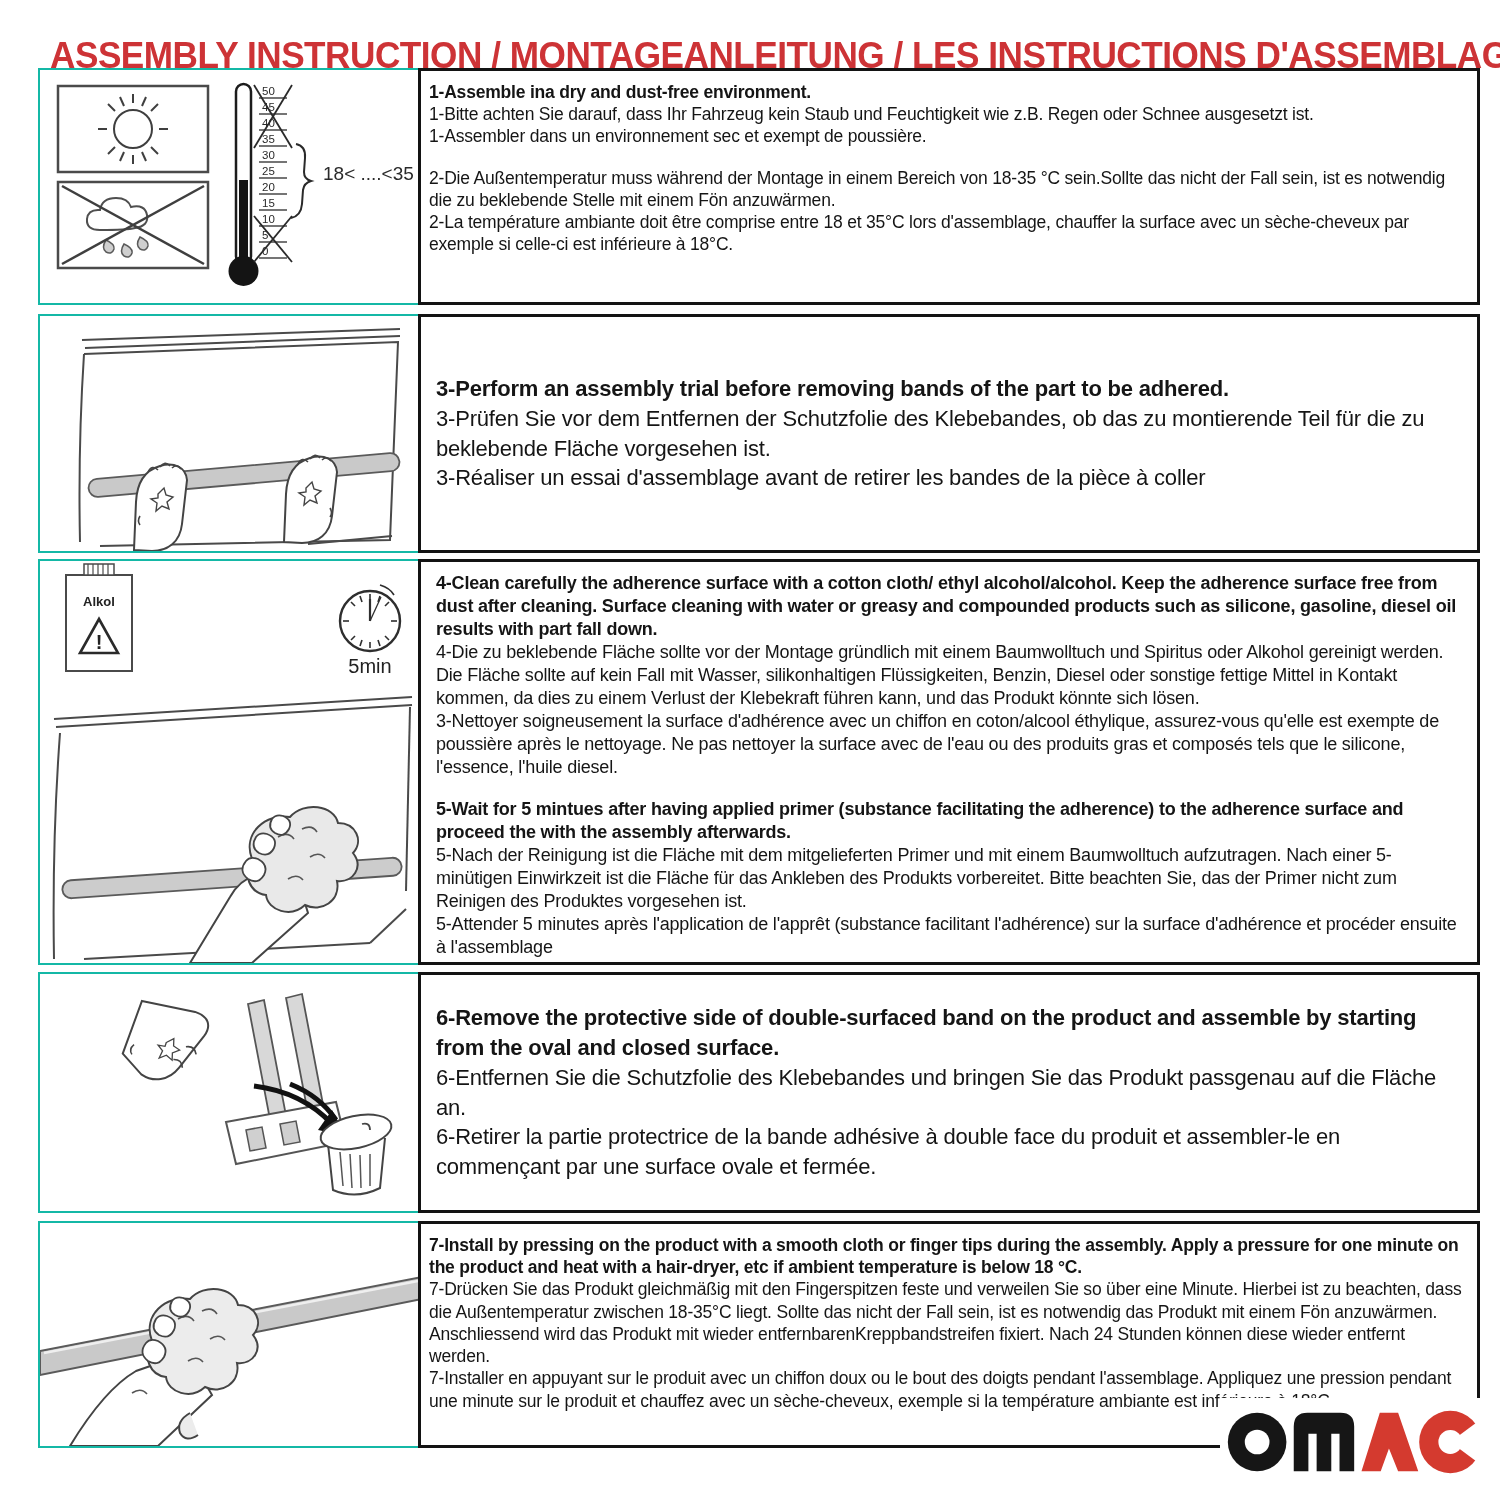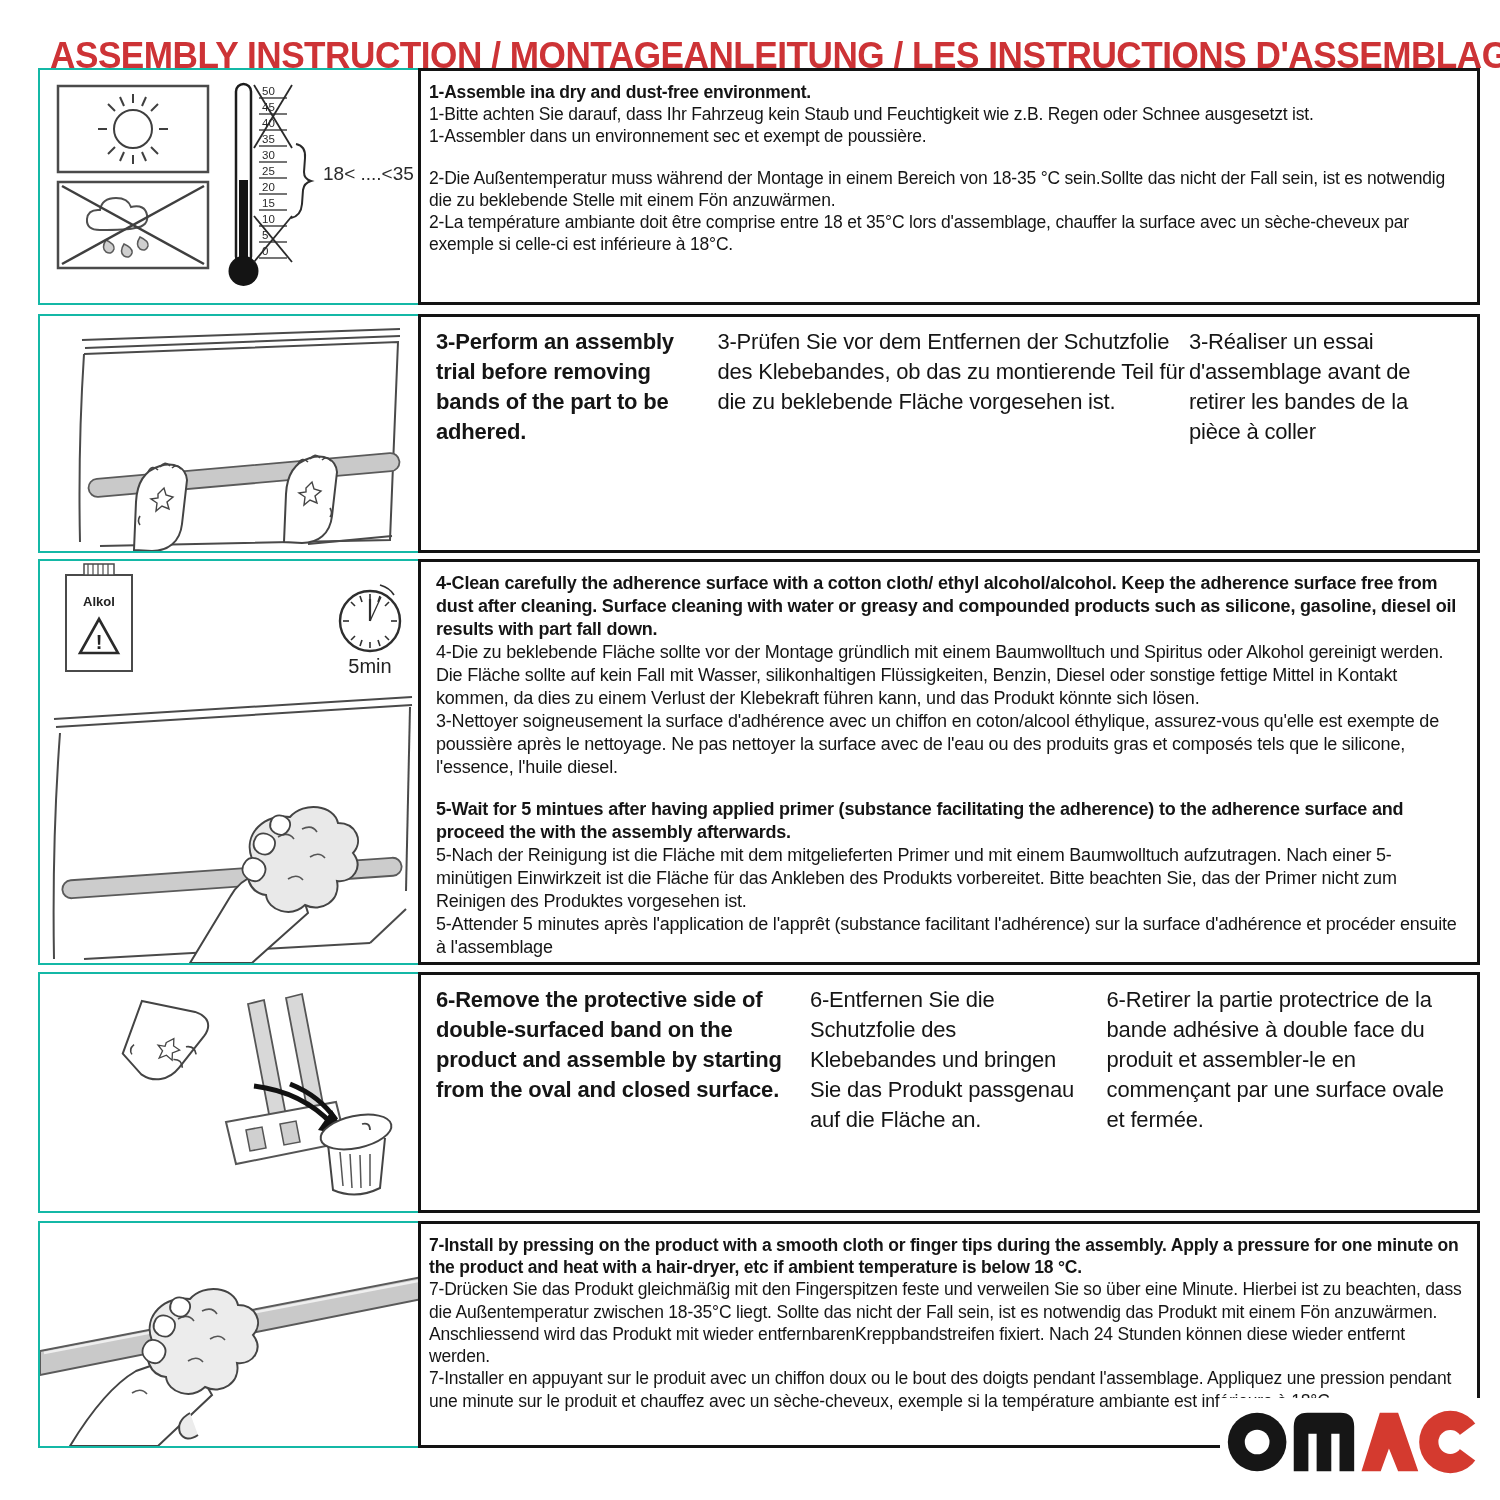--- a/index.html
+++ b/index.html
@@ -16,29 +16,29 @@
     position:absolute;left:22px;width:386px;border:2px solid #14b8a6;
     background:#fff;box-sizing:border-box;overflow:hidden;margin-left:16px;
   }
   .textbox{
     position:absolute;left:418px;width:1062px;border:3px solid #131313;
     background:#fff;box-sizing:border-box;padding:10px 15px;overflow:hidden;
   }
   .r1{top:68px;height:237px;}
   .r2{top:314px;height:239px;}
   .r3{top:559px;height:406px;}
-  .r4{top:972px;height:241px;gap:24px;}
+  .r4{top:972px;height:241px;}
   .r5{top:1221px;height:227px;}
   .textbox p{margin:0;}
   .b{font-weight:700;}
   .gap{height:19px;}
   .t1,.t5{font-size:17.5px;line-height:1.27;letter-spacing:-0.2px;padding-left:8px;}
   .t3{font-size:18px;line-height:1.28;letter-spacing:-0.2px;}
   .t2,.t4{font-size:22px;line-height:1.36;letter-spacing:-0.2px;
-    display:flex;flex-direction:row;justify-content:center;}
+    display:flex;flex-direction:column;justify-content:center;}
   .logo{
     position:absolute;left:1220px;top:1398px;width:266px;height:88px;
     background:#fff;display:flex;align-items:center;justify-content:flex-end;
   }
   .sr{position:absolute;width:1px;height:1px;overflow:hidden;clip:rect(0 0 0 0);}
   svg{display:block;}
 </style>
 </head>
 <body>
 

